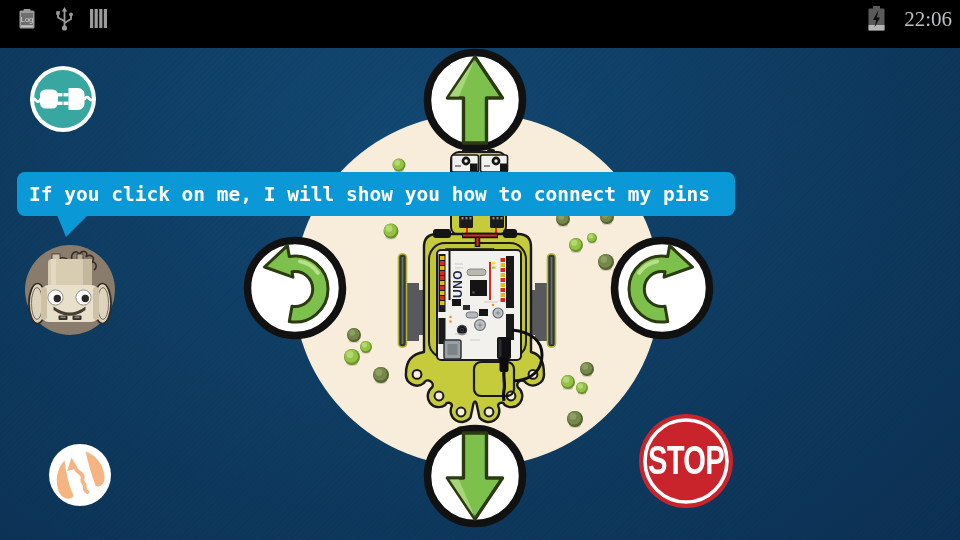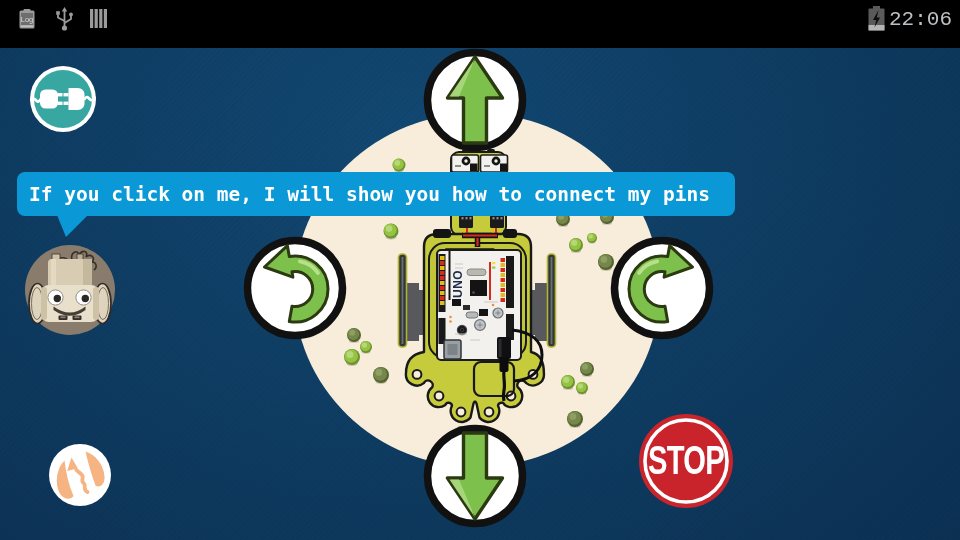--- a/index.html
+++ b/index.html
@@ -1,21 +1,21 @@
 <!DOCTYPE html>
 <html><head>
 <meta charset="utf-8">
 <style>
   html,body{margin:0;padding:0;}
   body{width:960px;height:540px;overflow:hidden;position:relative;font-family:"DejaVu Sans",sans-serif;background:#000;}
   #app{position:absolute;inset:0;}
 
   
   #statusbar{position:absolute;left:0;top:0;width:960px;height:48px;background:#000;z-index:40;}
-  #clock{position:absolute;right:8px;top:0;height:38px;line-height:39px;color:#bcc0c2;font-size:21px;font-family:Liberation Mono, monospace;}
+  #clock{position:absolute;right:8px;top:0;height:38px;line-height:39px;color:#bcc0c2;font-size:21px;font-family:Liberation Serif, serif;}
   .sb-ico{position:absolute;top:0;}
 
   
   #stage{position:absolute;left:0;top:38px;width:960px;height:502px;
     background:
       repeating-linear-gradient(135deg, rgba(0,0,0,0.04) 0px, rgba(0,0,0,0.04) 1px, rgba(255,255,255,0) 1px, rgba(255,255,255,0) 4px),
       radial-gradient(ellipse 800px 620px at 43% 20%, #124872 0%, #0e3a5f 55%, #0b2f51 100%);
   }
 
   .abs{position:absolute;}

